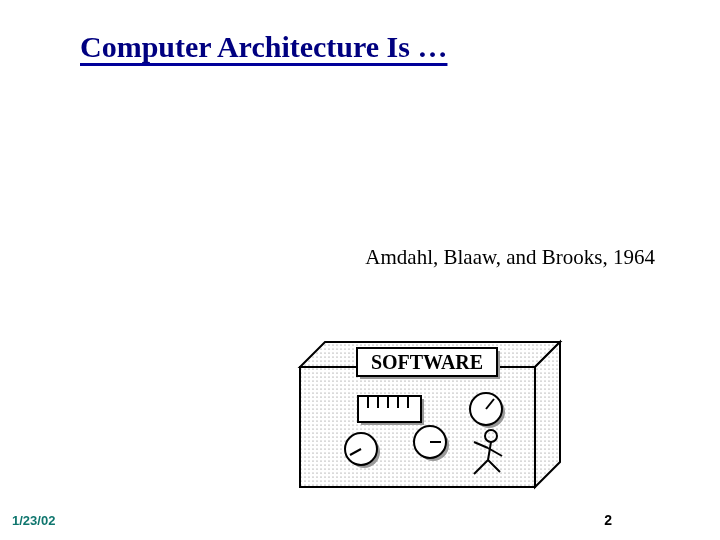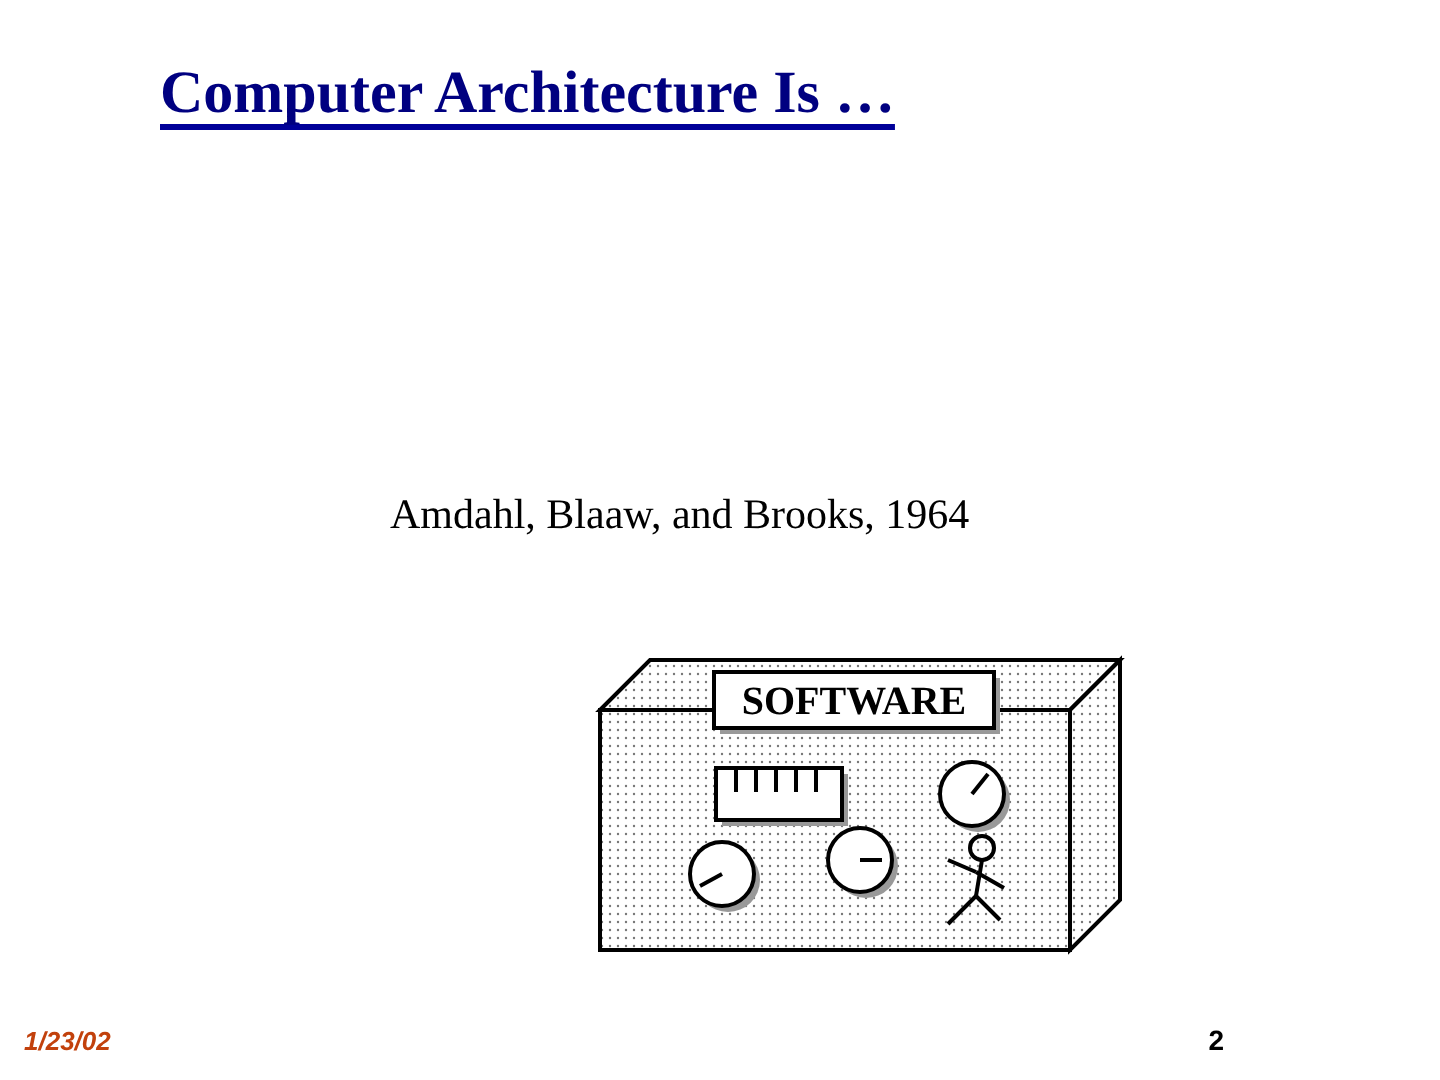--- a/index.html
+++ b/index.html
@@ -17,33 +17,33 @@
   }
   .body {
     position: absolute;
     left: 80px; top: 90px; width: 560px;
     font-size: 21px; line-height: 1.25;
   }
   .attrib {
     position: absolute;
     left: 195px; top: 245px; width: 460px;
     font-size: 21px;
+    text-align: right;
   }
   .footer-date {
     position: absolute; left: 12px; bottom: 12px;
-    font-size: 13px; font-weight: bold; color: #c2410c;
+    font-size: 13px; font-weight: bold; color: #0f766e;
     font-family: Arial, sans-serif;
-    font-style: italic;
   }
   .footer-page {
     position: absolute; right: 20px; bottom: 12px;
     font-size: 14px; font-weight: bold; color: #000;
     font-family: Arial, sans-serif;
   }
-  .diagram { position: absolute; left: 260px; top: 320px; }
+  .diagram { position: absolute; left: 260px; top: 332px; }
 </style>
 </head>
 <body>
 
 <div class="slide">
 
   <div class="title">Computer Architecture Is …</div>
 
 
   <div class="attrib">Amdahl, Blaaw, and Brooks,  1964</div>

